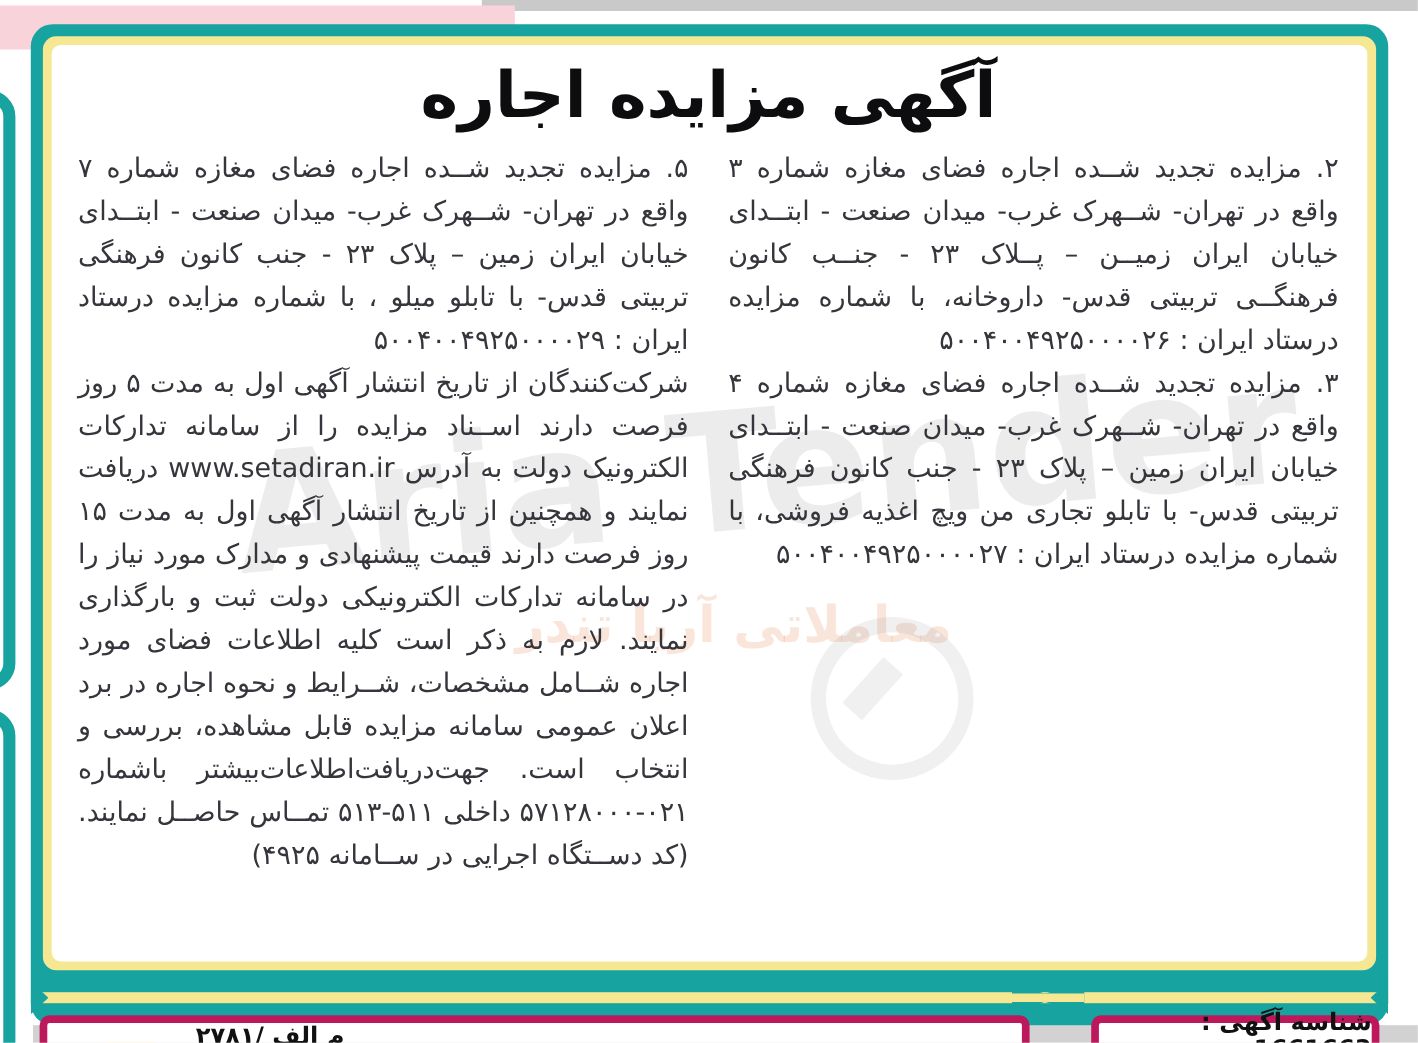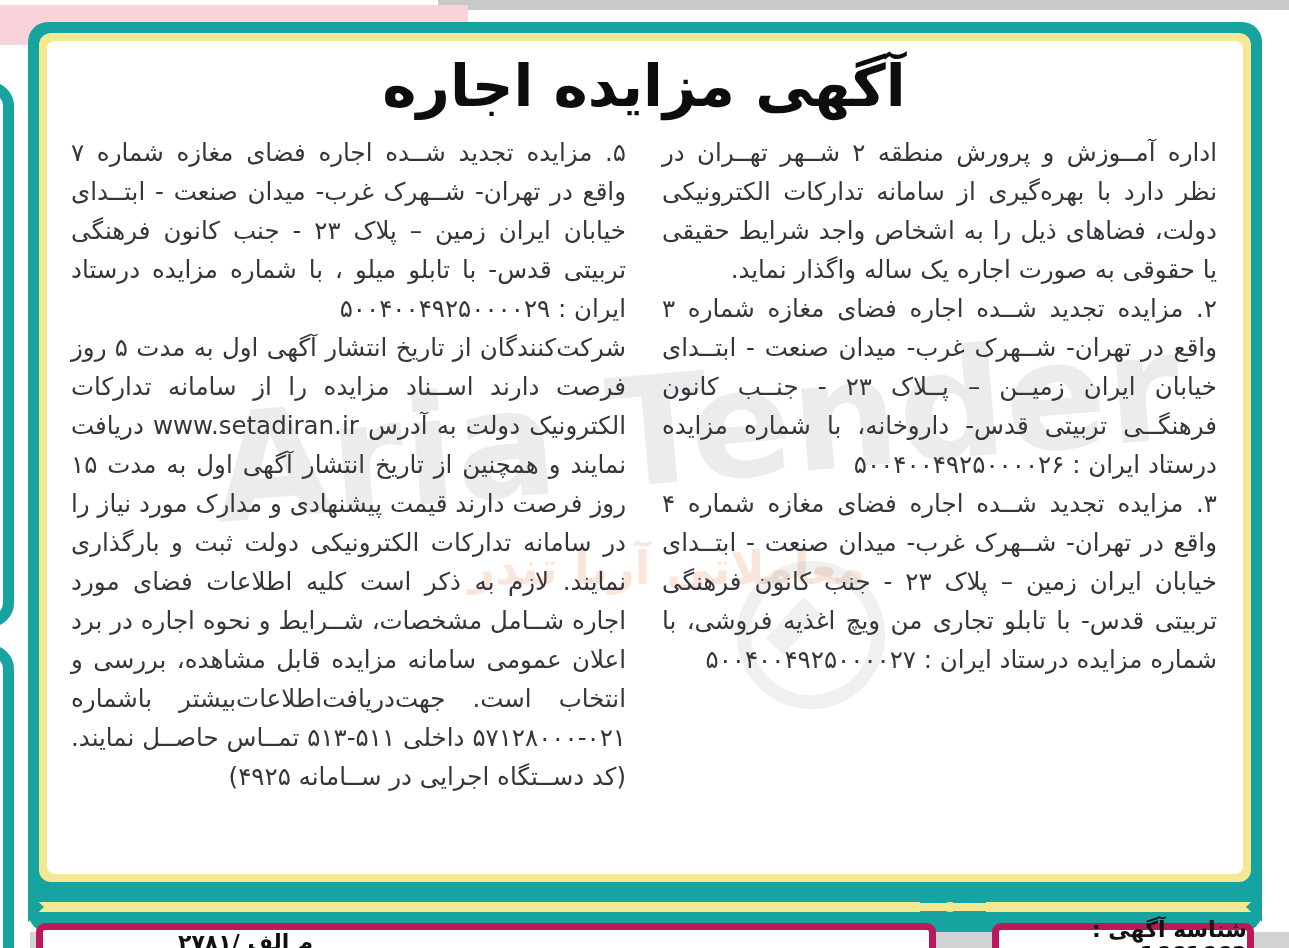--- a/index.html
+++ b/index.html
@@ -91,21 +91,20 @@
     <div class="ad-white">
 
       <div class="wm-latin">Aria Tender</div>
       <div class="wm-fa">معاملاتی آریا تندر</div>
       <div class="wm-logo"></div>
 
       <h1 class="title">آگهی مزایده اجاره</h1>
 
       <div class="cols">
         <div class="col">
-          <p>اداره آمــوزش و پرورش منطقه ۲ شــهر تهــران در نظر دارد با بهره‌گیری از سامانه تدارکات الکترونیکی دولت، فضاهای ذیل را به اشخاص واجد شرایط حقیقی یا حقوقی به صورت اجاره یک ساله واگذار نماید.</p>
           <p>۲. مزایده تجدید شــده اجاره فضای مغازه شماره ۳ واقع در تهران- شــهرک غرب- میدان صنعت - ابتــدای خیابان ایران زمیــن – پــلاک ۲۳ - جنــب کانون فرهنگــی تربیتی قدس- داروخانه، با شماره مزایده درستاد ایران : ۵۰۰۴۰۰۴۹۲۵۰۰۰۰۲۶</p>
           <p>۳. مزایده تجدید شــده اجاره فضای مغازه شماره ۴ واقع در تهران- شــهرک غرب- میدان صنعت - ابتــدای خیابان ایران زمین – پلاک ۲۳ - جنب کانون فرهنگی تربیتی قدس- با تابلو تجاری من ویچ اغذیه فروشی، با شماره مزایده درستاد ایران : ۵۰۰۴۰۰۴۹۲۵۰۰۰۰۲۷</p>
         </div>
         <div class="col">
           <p>۵. مزایده تجدید شــده اجاره فضای مغازه شماره ۷ واقع در تهران- شــهرک غرب- میدان صنعت - ابتــدای خیابان ایران زمین – پلاک ۲۳ - جنب کانون فرهنگی تربیتی قدس- با تابلو میلو ، با شماره مزایده درستاد ایران : ۵۰۰۴۰۰۴۹۲۵۰۰۰۰۲۹</p>
           <p>شرکت‌کنندگان از تاریخ انتشار آگهی اول به مدت ۵ روز فرصت دارند اســناد مزایده را از سامانه تدارکات الکترونیک دولت به آدرس www.setadiran.ir دریافت نمایند و همچنین از تاریخ انتشار آگهی اول به مدت ۱۵ روز فرصت دارند قیمت پیشنهادی و مدارک مورد نیاز را در سامانه تدارکات الکترونیکی دولت ثبت و بارگذاری نمایند. لازم به ذکر است کلیه اطلاعات فضای مورد اجاره شــامل مشخصات، شــرایط و نحوه اجاره در برد اعلان عمومی سامانه مزایده قابل مشاهده، بررسی و انتخاب است. جهت‌دریافت‌اطلاعات‌بیشتر باشماره ۰۲۱-۵۷۱۲۸۰۰۰ داخلی ۵۱۱-۵۱۳ تمــاس حاصــل نمایند.(کد دســتگاه اجرایی در ســامانه ۴۹۲۵)</p>
         </div>
       </div>
 
     </div>

